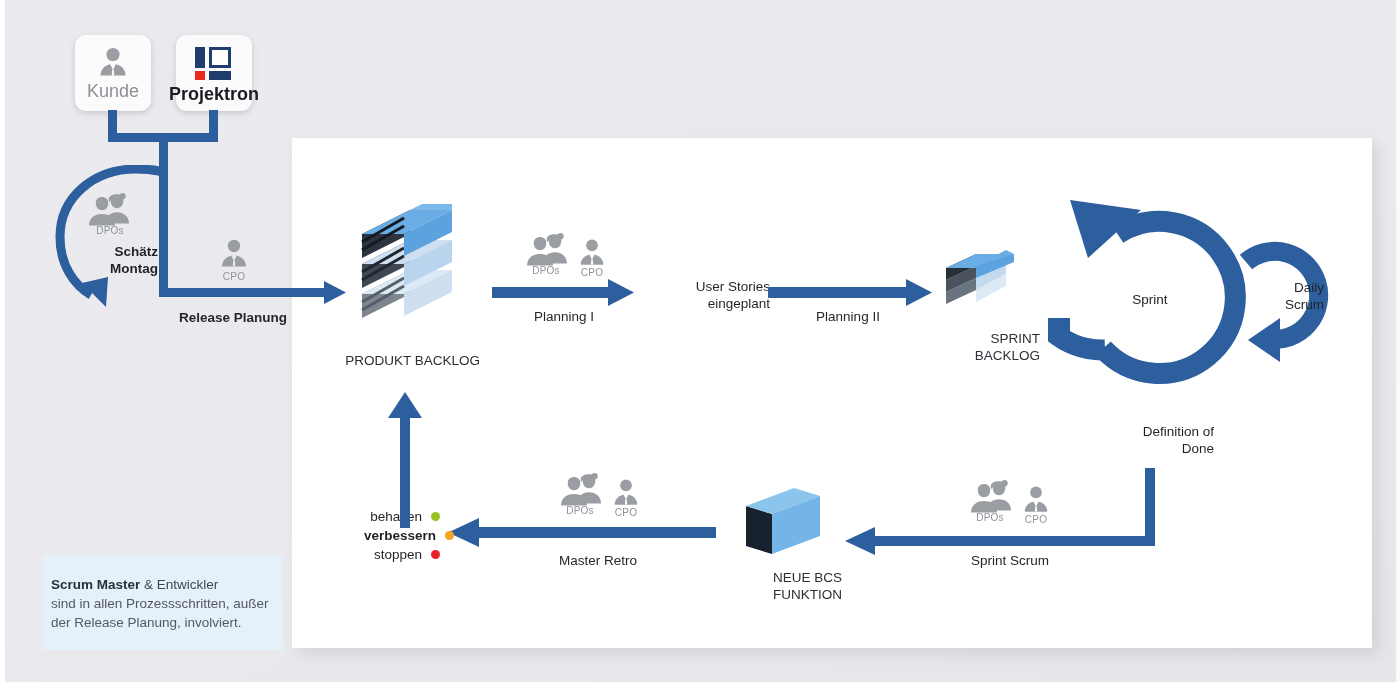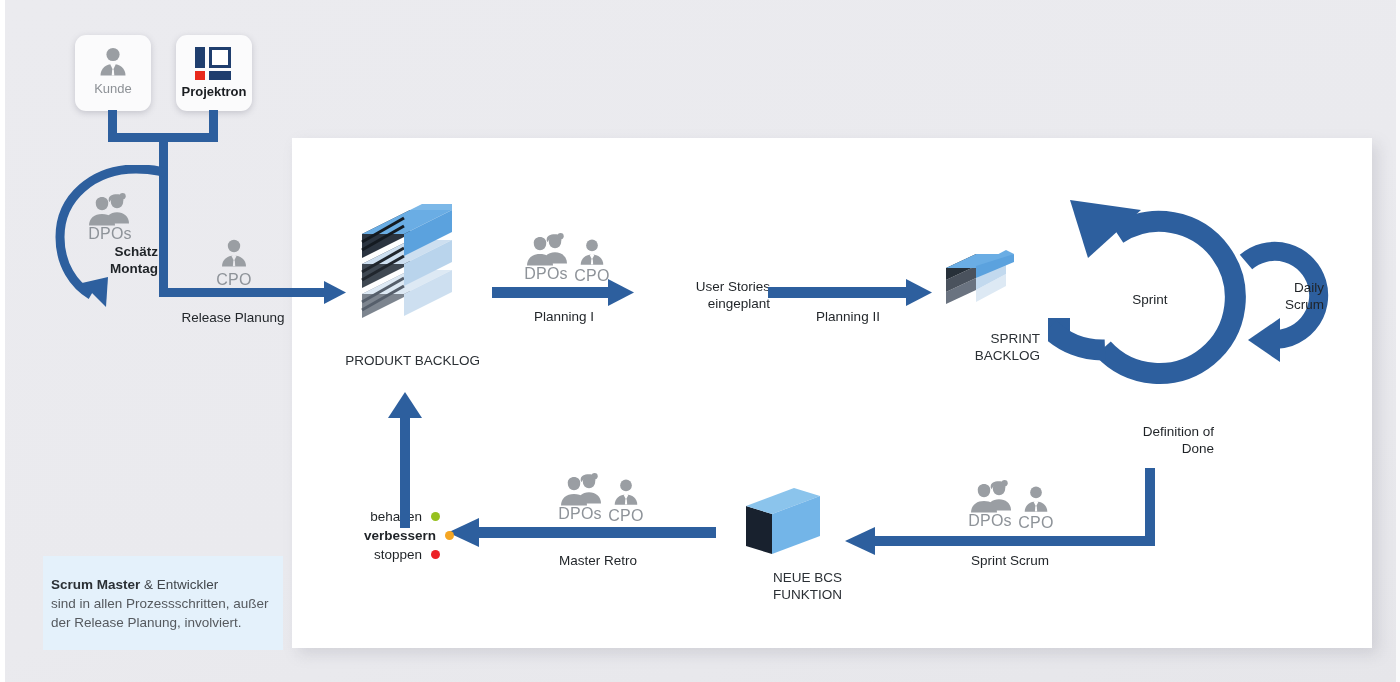--- a/index.html
+++ b/index.html
@@ -30,37 +30,37 @@
   .lbl.c{text-align:center;}
   .cap{position:absolute;color:#1f2327;font-size:13.5px;line-height:17px;text-align:right;white-space:pre;}
 
   
   .card{
     position:absolute;width:76px;height:76px;border-radius:11px;
     background:#fbfbfc;box-shadow:0 2px 6px rgba(110,110,125,.30);
     display:flex;flex-direction:column;align-items:center;justify-content:flex-start;
     padding-top:9px;box-sizing:border-box;
   }
-  .card .cname{font-size:13px;margin-top:3px;}
+  .card .cname{font-size:18px;margin-top:3px;}
   #card-kunde{left:75px;top:35px;}
   #card-kunde .cname{color:#8d9196;}
   #card-proj{left:176px;top:35px;}
   #card-proj .cname{color:#1a1d21;font-weight:600;}
 
   
   .plogo{width:38px;height:34px;position:relative;margin-top:3px;}
   .plogo i{position:absolute;display:block;}
   .pl-bar{left:0;top:0;width:10px;height:21px;background:#1f3e6e;}
   .pl-sq{left:14px;top:0;width:22px;height:21px;border:3.5px solid #1f3e6e;box-sizing:border-box;background:#fff;}
   .pl-red{left:0;top:24px;width:10px;height:9px;background:#e8291c;}
   .pl-rect{left:14px;top:24px;width:22px;height:9px;background:#1f3e6e;}
 
   
   .people{position:absolute;}
-  .people .plabel{position:absolute;width:100%;text-align:center;font-size:16px;color:#8e9399;letter-spacing:.2px;}
+  .people .plabel{position:absolute;width:100%;text-align:center;font-size:10px;color:#8e9399;letter-spacing:.2px;}
 
   
   .bar{position:absolute;background:#2d5f9e;}
 
   
   #note{
     position:absolute;left:43px;top:556px;width:240px;height:94px;
     background:#e4f1fb;box-sizing:border-box;
     display:flex;flex-direction:column;align-items:flex-start;justify-content:center;
     padding:0 8px;
@@ -113,21 +113,21 @@
   <div class="bar" style="left:209px;top:110px;width:9px;height:30px;"></div>
 
   <div class="bar" style="left:108px;top:133px;width:110px;height:9px;"></div>
 
   <div class="bar" style="left:159px;top:133px;width:9px;height:163px;"></div>
 
   <div class="bar" style="left:159px;top:288px;width:170px;height:9px;"></div>
   <svg class="abs" style="left:324px;top:279px;" width="24" height="27">
     <polygon points="0,2 0,25 22,13.5" fill="#2d5f9e"></polygon>
   </svg>
-  <div class="lbl c" style="left:148px;top:310px;width:170px;">Release Planung</div>
+  <div class="lbl c" style="left:148px;top:310px;width:170px;font-weight:bold;">Release Planung</div>
 
   <div class="people" style="left:206px;top:236px;width:56px;height:48px;">
     <svg width="34" height="34" viewBox="0 0 34 34" style="margin-left:11px;">
       <circle cx="17" cy="10" r="6.2" fill="#9a9ea3"></circle>
       <path d="M5 30.5c0-6.8 5.4-10.9 12-10.9s12 4.1 12 10.9z" fill="#9a9ea3"></path>
       <path d="M14.4 19.8 17 25l2.6-5.2-2.6-1z" fill="#eaeaee"></path>
       <path d="M16.3 24.6h1.5l.45 5.6h-2.4z" fill="#eaeaee"></path>
     </svg>
     <div class="plabel" style="top:35px;">CPO</div>
   </div>

